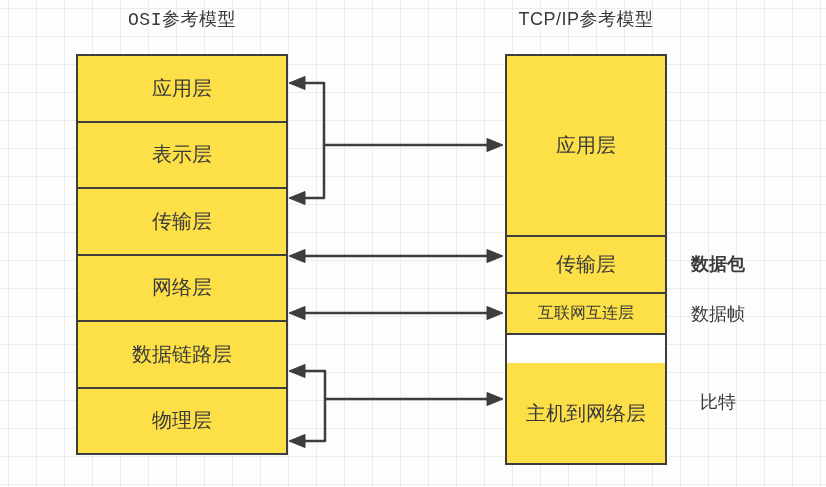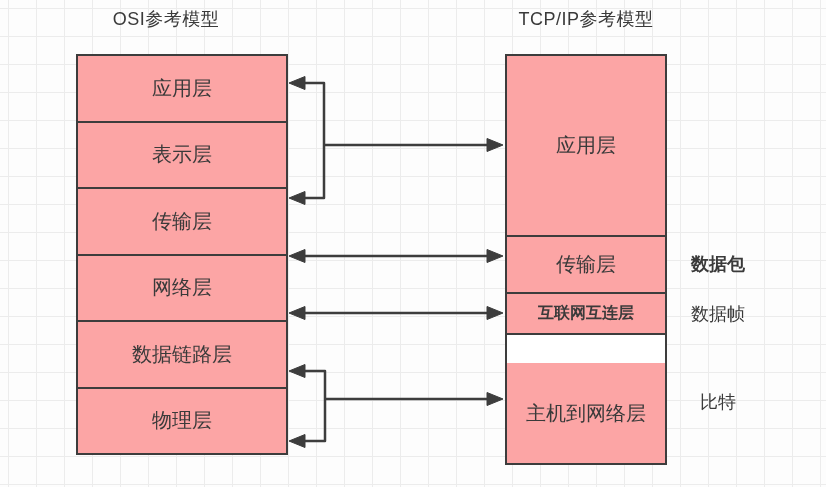--- a/index.html
+++ b/index.html
@@ -25,50 +25,50 @@
     color: #3a3a3a;
   }
   .title {
     position: absolute;
     top: 7px;
     font-size: 18px;
     letter-spacing: 0.5px;
     text-align: center;
     white-space: nowrap;
   }
-  .osi-title   { left: 60px;  width: 212px; }
+  .osi-title   { left: 76px;  width: 212px; font-family: Liberation Mono, monospace; }
   .tcpip-title { left: 505px; width: 162px; }
 
   .model-box {
     position: absolute;
     border: 2px solid #3d3d3d;
     background: #ffffff;
     display: flex;
     flex-direction: column;
     box-sizing: border-box;
   }
   .osi-box   { left: 76px;  top: 54px; width: 212px; height: 401px; }
   .tcpip-box { left: 505px; top: 54px; width: 162px; height: 411px; }
 
   .layer {
     display: flex;
     align-items: center;
     justify-content: center;
     font-size: 20px;
     border-bottom: 2px solid #3d3d3d;
     box-sizing: border-box;
-    background: #fca5a5;
+    background: #fde047;
   }
   .osi-box .layer { flex: 1 1 0; }
   .osi-box .layer:last-child,
   .tcpip-box .layer:last-child { border-bottom: none; }
 
   .t-app   { height: 181px; }
   .t-trans { height: 57px;  }
-  .t-inet  { height: 41px; font-size: 16px; font-weight: bold; }
+  .t-inet  { height: 41px; font-size: 16px; }
   .t-host  { flex: 1 1 auto; margin-top: 28px; }
 
   .pdu {
     position: absolute;
     left: 672px;
     width: 92px;
     text-align: center;
     font-size: 18px;
     white-space: nowrap;
   }

